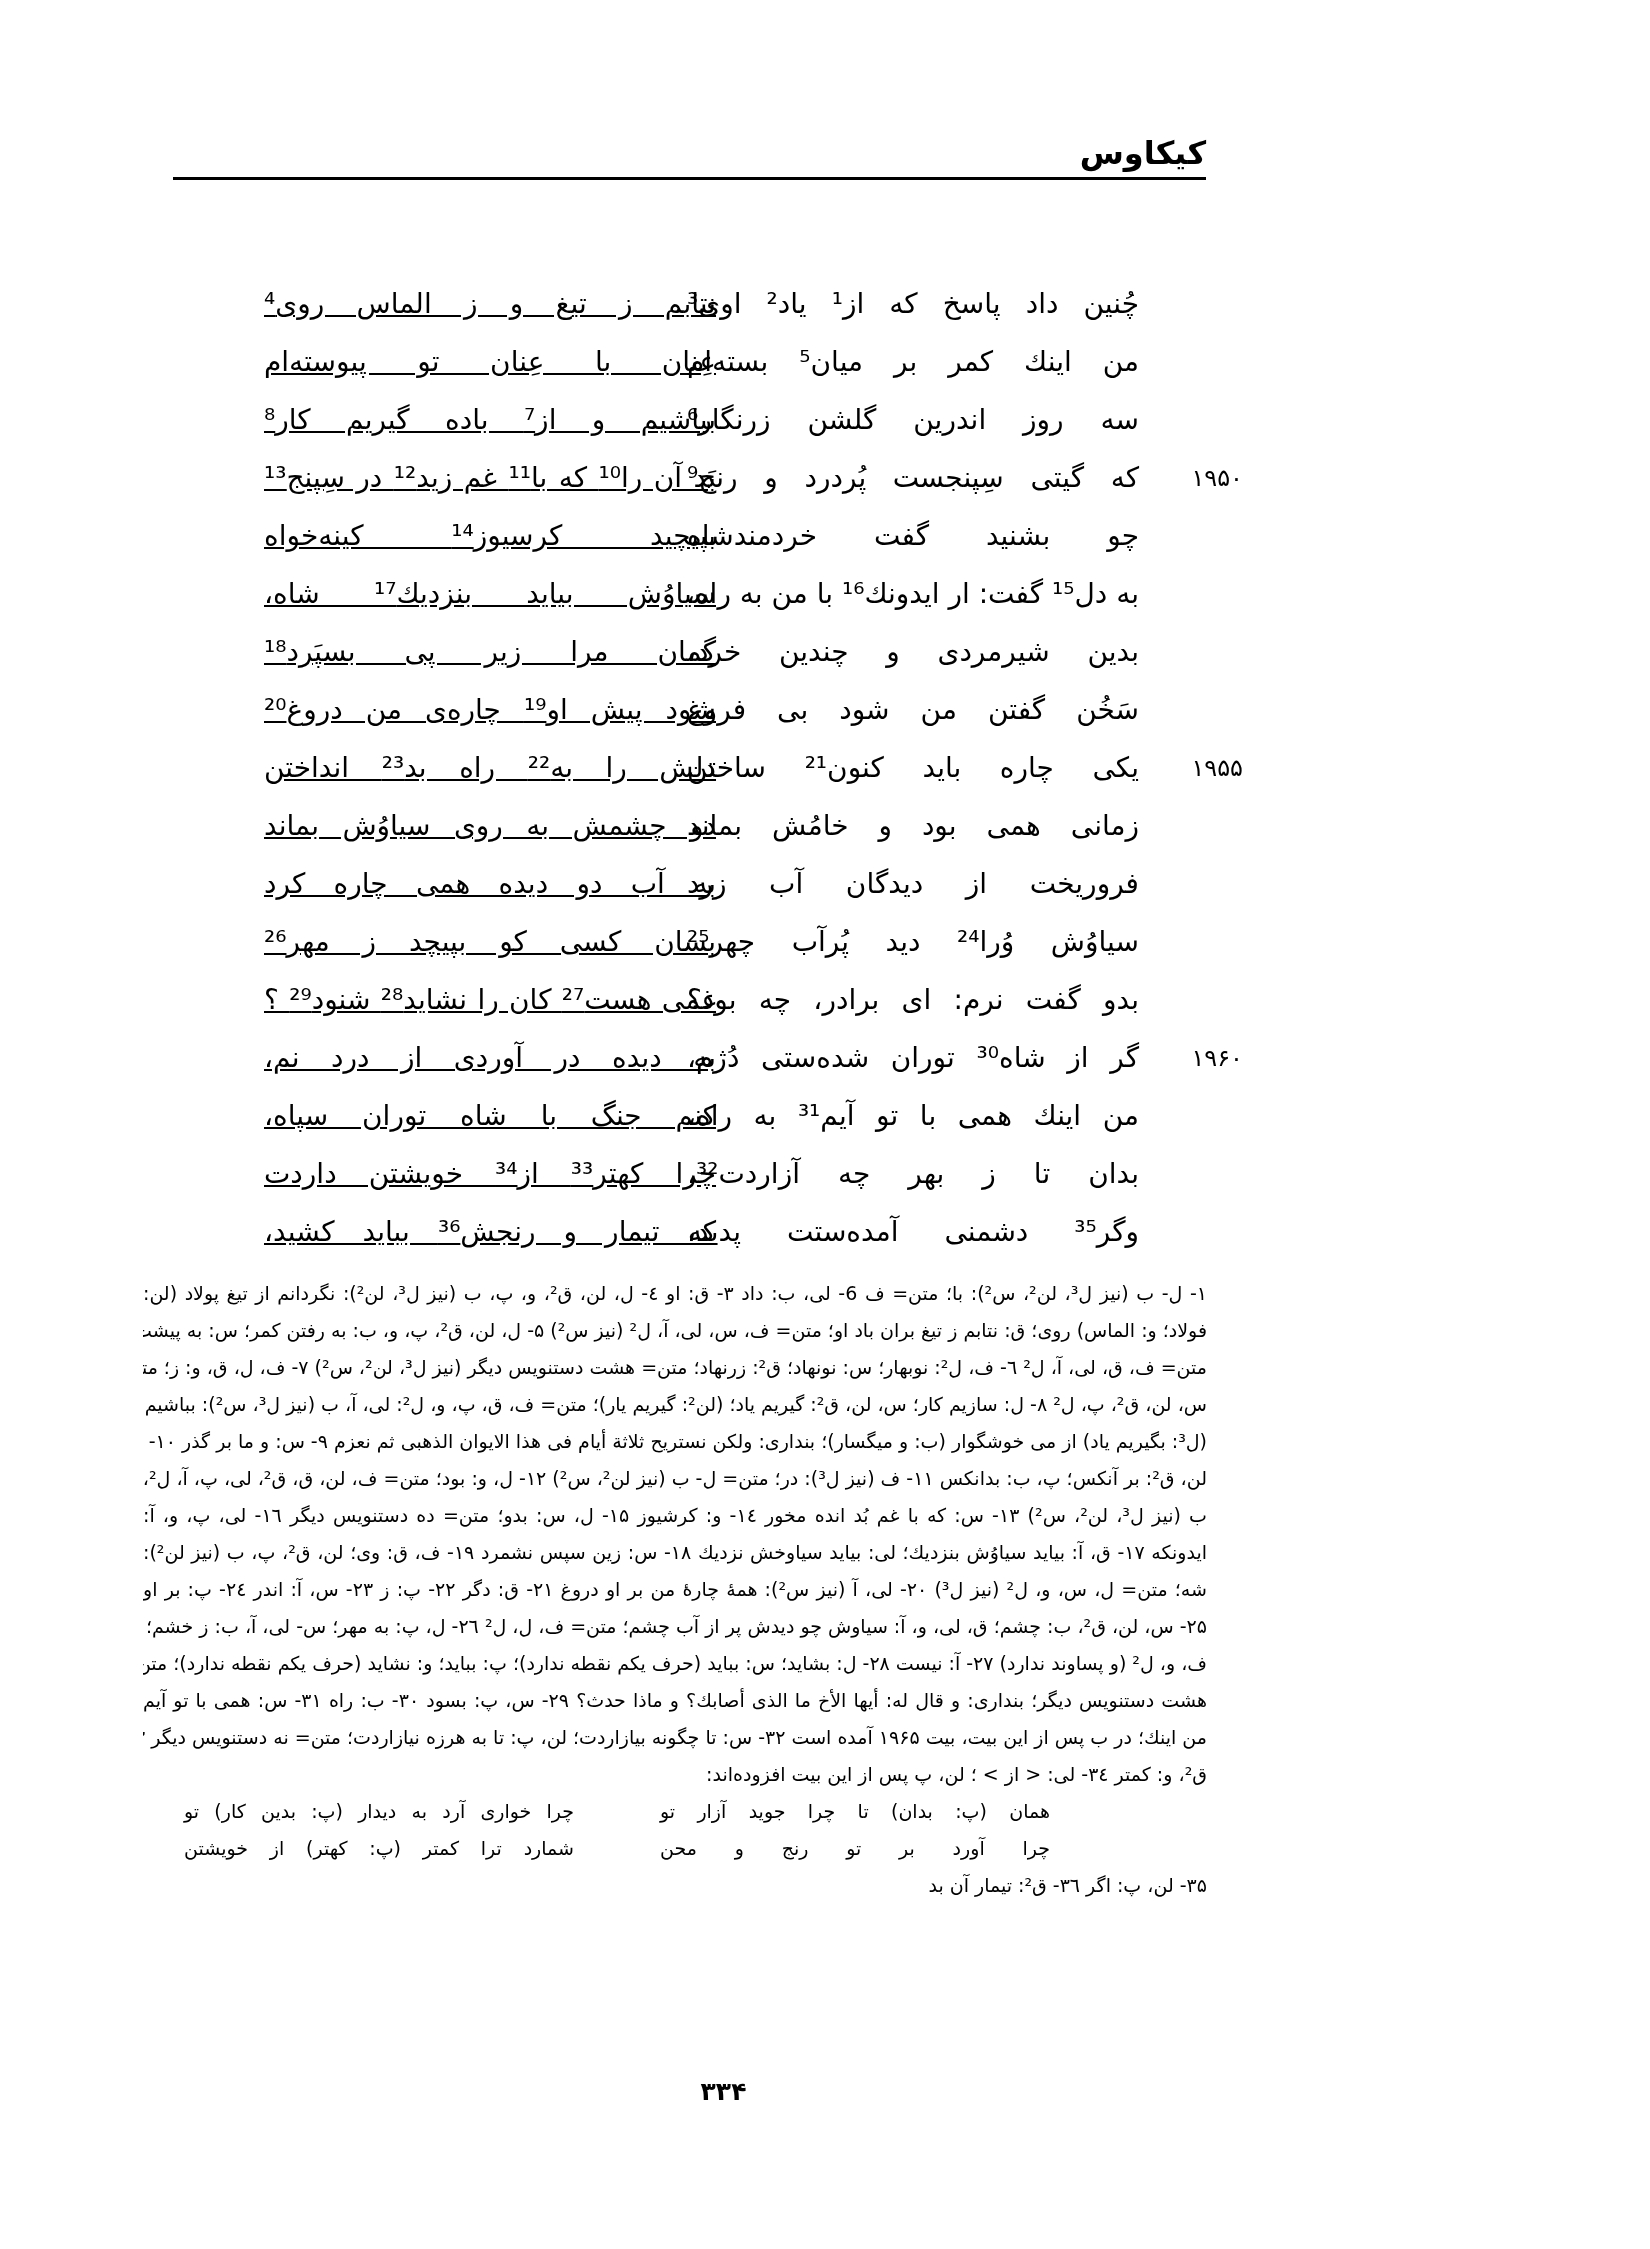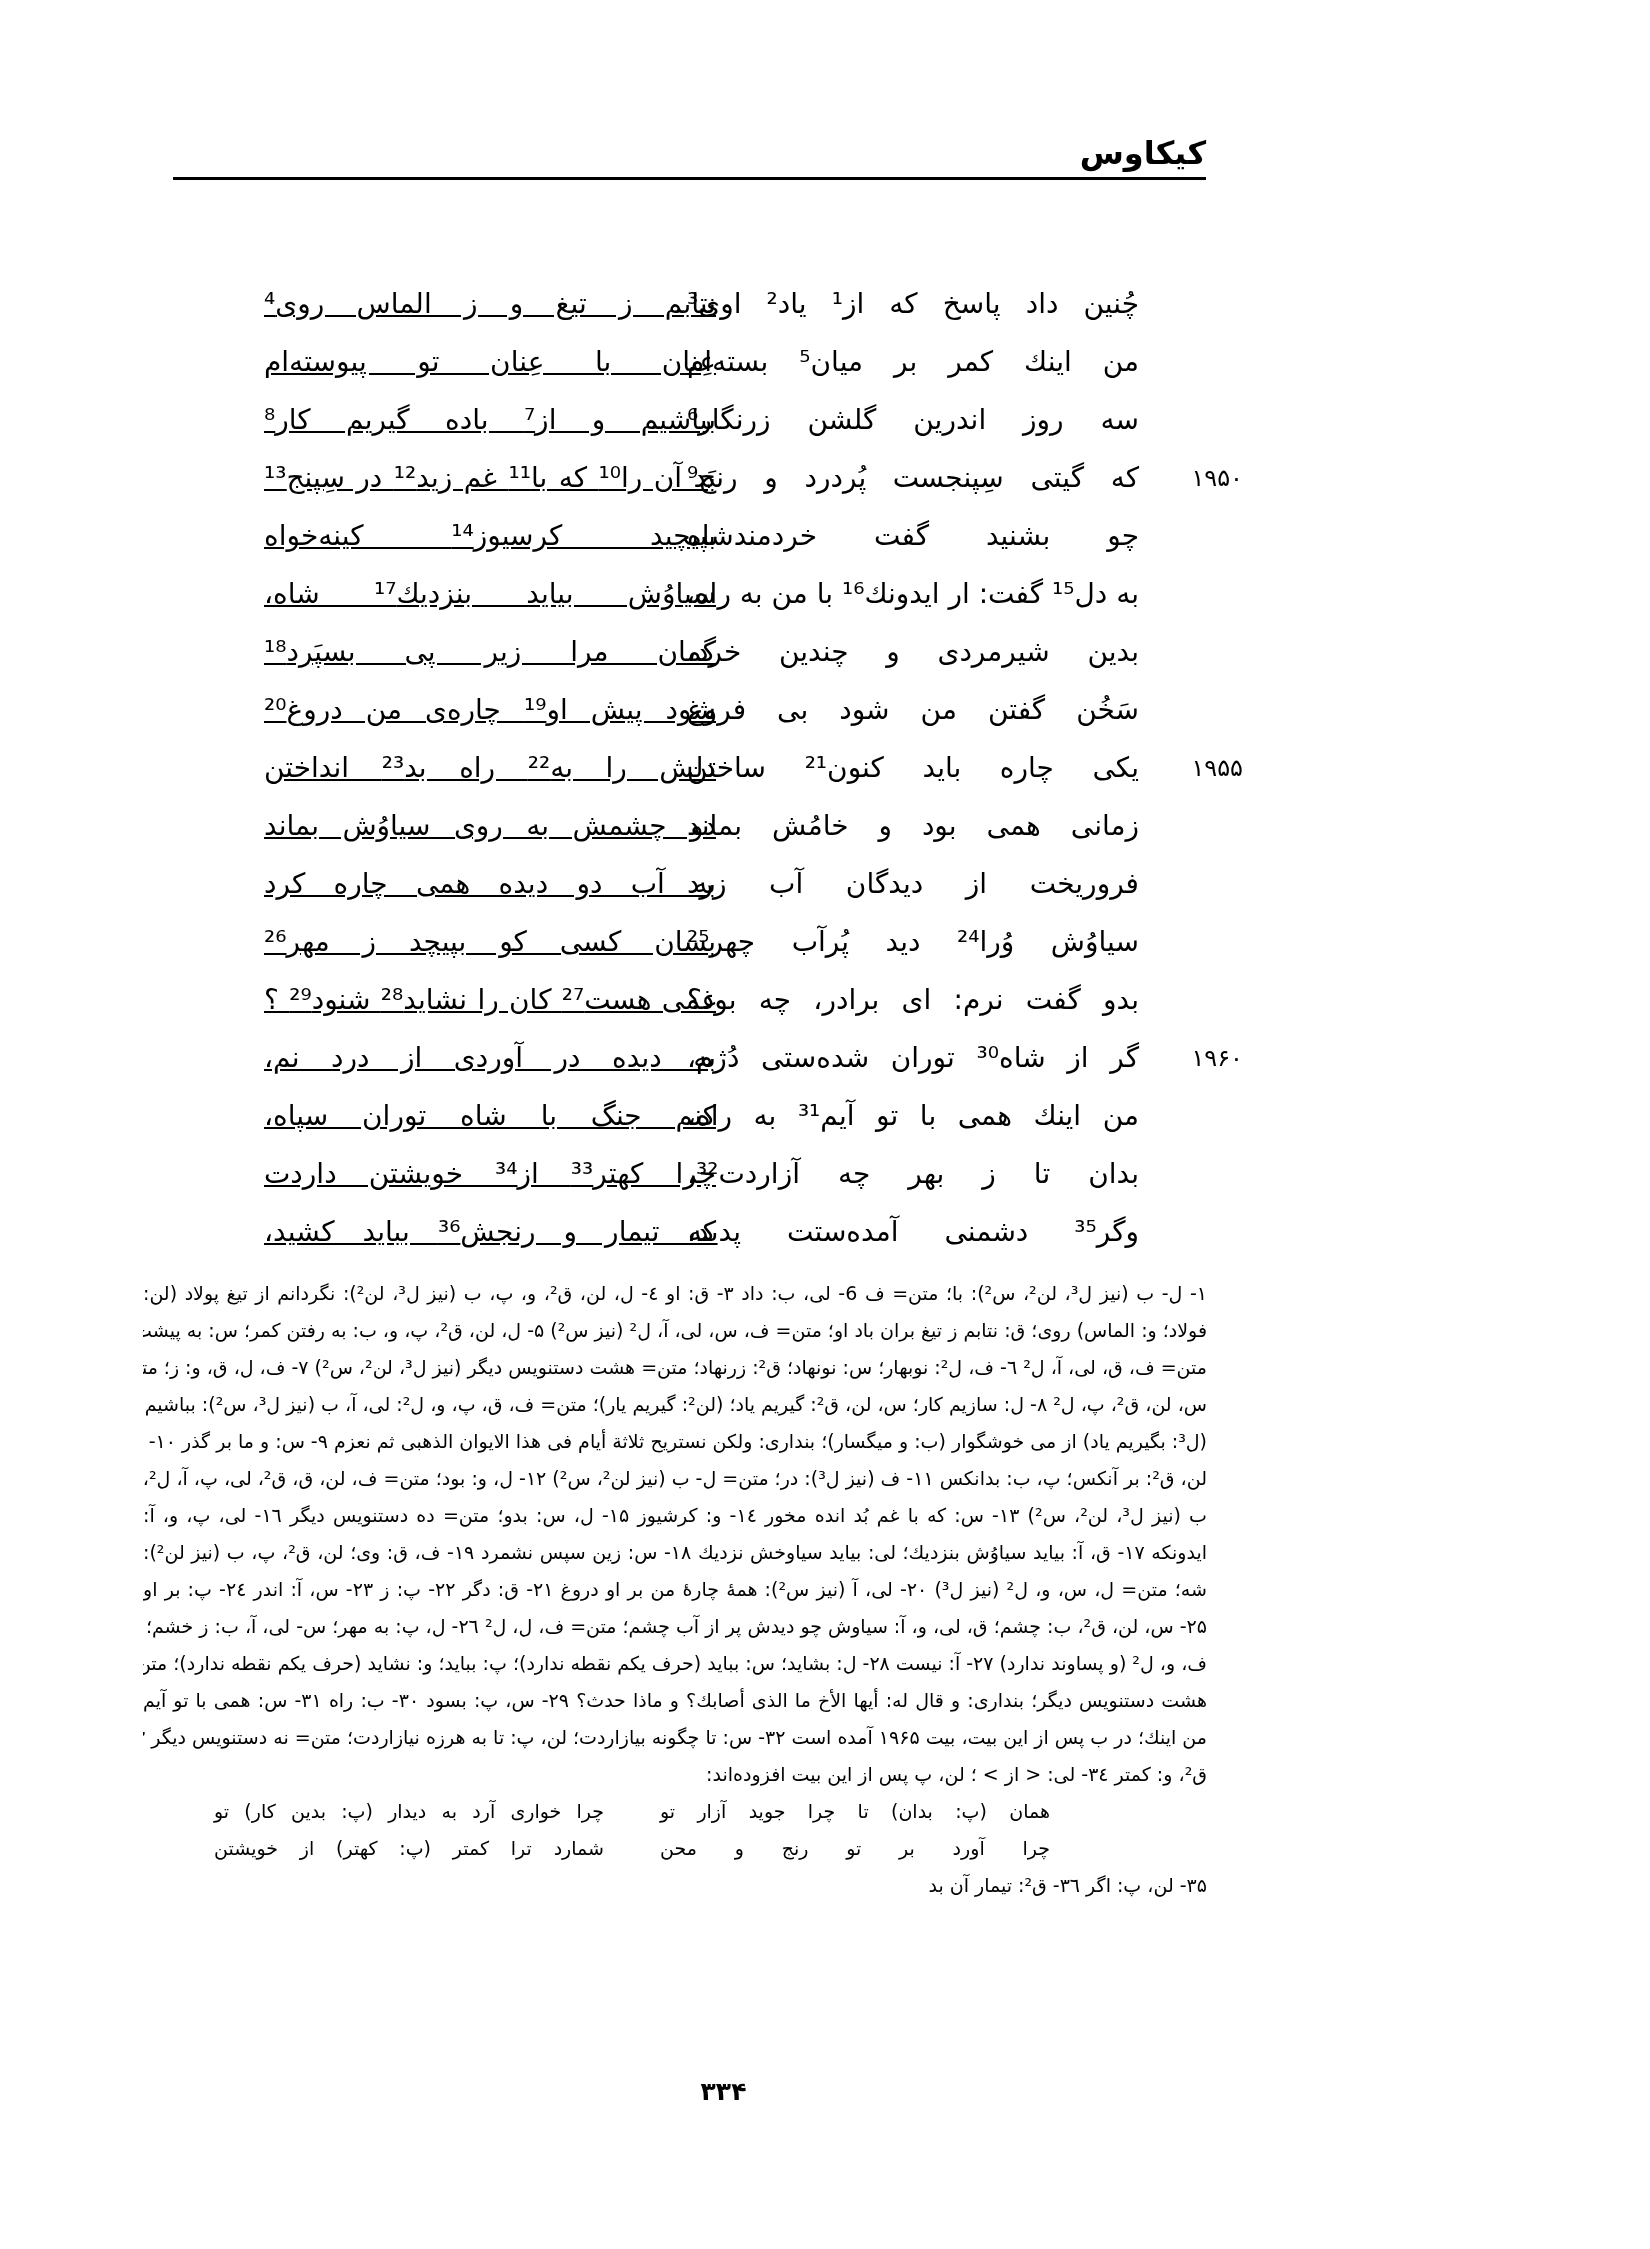--- a/index.html
+++ b/index.html
@@ -9,21 +9,21 @@
   .header-rule { position:absolute; left:173px; right:210px; top:177px; height:2.8px; background:#000; }
   .col { position:absolute; top:275px; direction:rtl; }
   .col-right { right:277px; width:452px; }
   .col-left { left:264px; width:452px;text-decoration:underline; }
   .verse { height:58px; line-height:58px; font-size:28px; white-space:nowrap; text-align:justify; text-align-last:justify; position:relative; font-family:"DejaVu Sans", sans-serif; }
   .line-no { position:absolute; right:-104px; top:0; font-size:24px; direction:ltr; font-family:"DejaVu Sans", sans-serif; }
   .footnotes { position:absolute; top:1275px; left:143px; right:209px; direction:rtl; font-size:19px; line-height:37px; font-family:"DejaVu Sans", sans-serif; text-align:justify; }
   .fn-line { white-space:nowrap; overflow:hidden; height:37px; text-align:justify; text-align-last:justify; }
   .fn-line.last { text-align-last:right; }
   .fn-couplet { display:flex; direction:rtl; gap:56px; padding-right:157px; height:37px; }
-  .fn-couplet span { width:390px; text-align:justify; text-align-last:justify; white-space:nowrap; }
+  .fn-couplet span { width:390px; text-align:justify; text-align-last:justify; white-space:nowrap;margin-left:30px; }
   .page-number { position:absolute; left:0; right:0; top:2077px; text-align:center; font-size:25px; font-weight:bold; font-family:"DejaVu Sans", sans-serif;margin-left:31px; }
 </style>
 </head>
 <body>
 
 <div class="page">
 
   <div class="header-title">کیکاوس</div>
   <div class="header-rule"></div>
 

